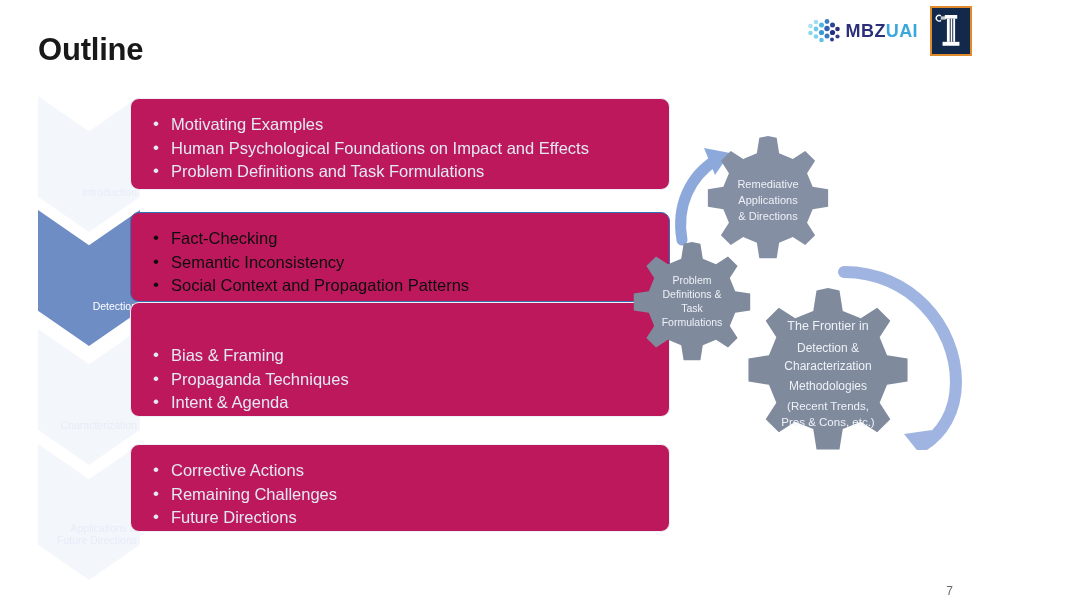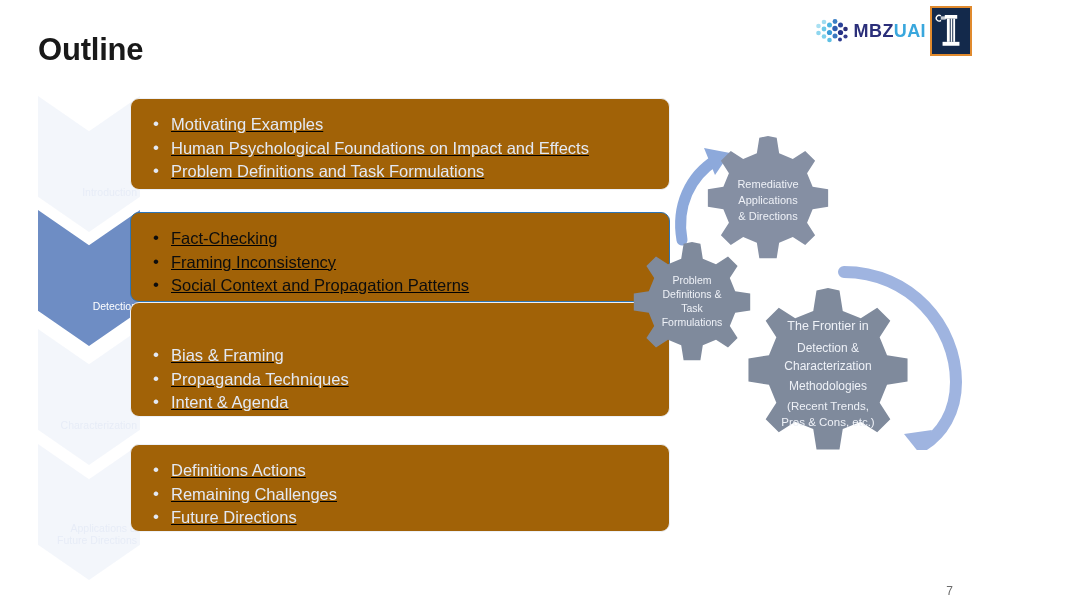--- a/index.html
+++ b/index.html
@@ -29,21 +29,21 @@
     color: #191919;
     letter-spacing: -0.2px;
   }
 
   .logo-bar {
     position: absolute;
     top: 6px;
     right: 8px;
     display: flex;
     align-items: center;
-    gap: 4px;
+    gap: 12px;
   }
   .mbz-logo {
     display: flex;
     align-items: center;
     gap: 5px;
   }
   .mbz-dots { width: 34px; height: 28px; display: block; }
   .mbz-word {
     font-size: 18px;
     font-weight: bold;
@@ -94,22 +94,21 @@
   .chev.active { background: #6e8dc4; }
   .chev.active .chev-label { color: #ffffff; }
 
   
   .content-box {
     position: absolute;
     left: 130px;
     width: 540px;
     border-radius: 9px;
     box-sizing: border-box;
-    background: #a16207;
-    text-decoration: underline;
+    background: #be185d;
   }
   .content-box.faded {
     border: 1px solid #edf1f8;
   }
   .content-box.active {
     border: 1.6px solid #2e75b6;
   }
   .bullets {
     list-style: none;
     margin: 0;
@@ -231,36 +230,36 @@
     <ul class="bullets">
       <li>Motivating Examples</li>
       <li>Human Psychological Foundations on Impact and Effects</li>
       <li>Problem Definitions and Task Formulations</li>
     </ul>
   </div>
 
   <div class="content-box active" style="top:212px;height:90px;">
     <ul class="bullets">
       <li>Fact-Checking</li>
-      <li>Framing Inconsistency</li>
+      <li>Semantic Inconsistency</li>
       <li>Social Context and Propagation Patterns</li>
     </ul>
   </div>
 
   <div class="content-box faded" style="top:302px;height:115px;">
     <ul class="bullets" style="margin-top:27px;">
       <li>Bias &amp; Framing</li>
       <li>Propaganda Techniques</li>
       <li>Intent &amp; Agenda</li>
     </ul>
   </div>
 
   <div class="content-box faded" style="top:444px;height:88px;">
     <ul class="bullets">
-      <li>Definitions Actions</li>
+      <li>Corrective Actions</li>
       <li>Remaining Challenges</li>
       <li>Future Directions</li>
     </ul>
   </div>
 
   <div class="gears">
     <svg width="370" height="330" viewBox="0 0 370 330">
       <defs>
 
         <g id="gear-shape">

